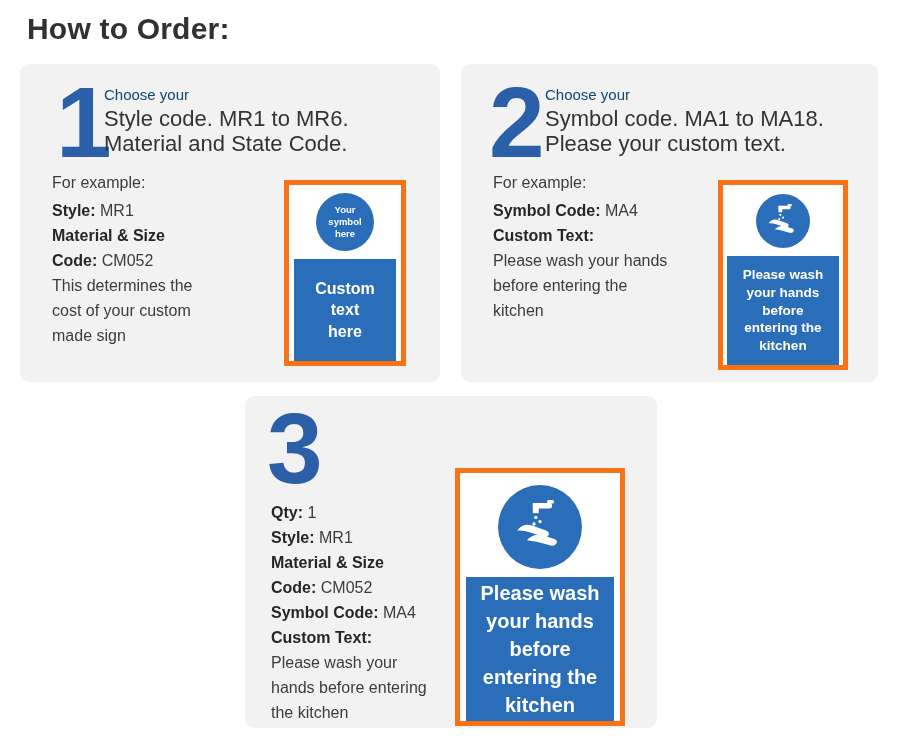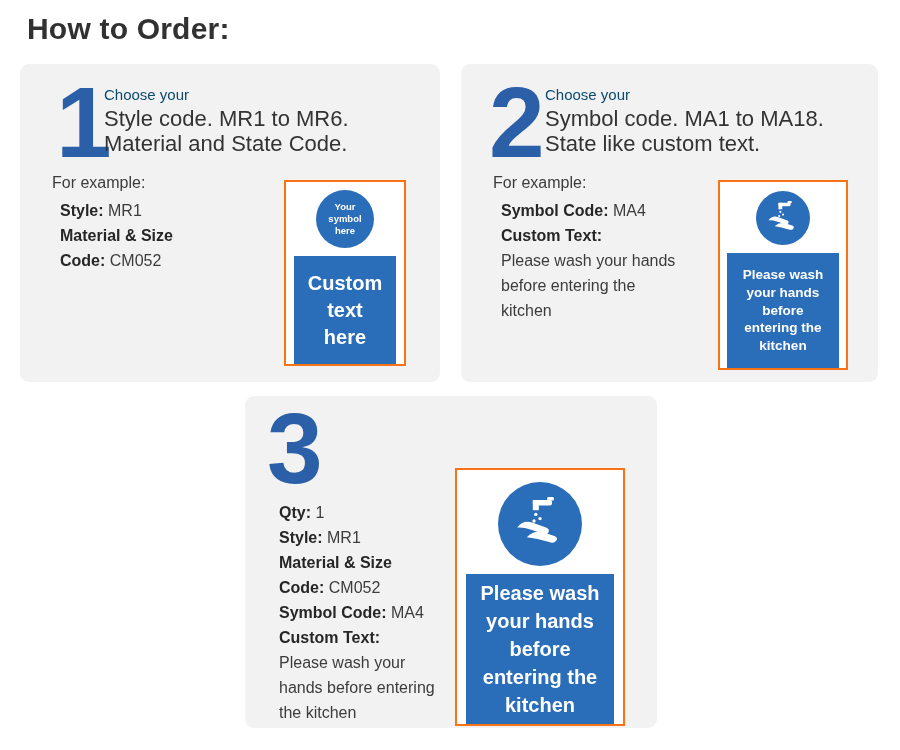--- a/index.html
+++ b/index.html
@@ -20,44 +20,44 @@
   #card-2 .step-number { left:28px; top:18px; }
   #card-3 .step-number { left:22px; top:12px; }
 
   .step-head { position:absolute; left:84px; top:22px; color:#333; }
   .lead { font-size:15px; color:#0c4a6e; margin-bottom:3px; }
   .head-line { font-size:22px; line-height:25px; color:#333; }
   #card-3 .step-head { top:42px; width:230px; font-size:18px; line-height:24px; }
 
   .example { position:absolute; left:32px; top:110px; font-size:16px; color:#3c3c3c; }
 
-  .fields { position:absolute; left:32px; top:134px; font-size:16px; line-height:25px; color:#3c3c3c;margin-left:8px; }
+  .fields { position:absolute; left:32px; top:134px; font-size:16px; line-height:25px; color:#3c3c3c; }
   #card-3 .fields { left:26px; top:104px; }
 
   .b { font-weight:700; color:#262626; }
   .note  { width:170px; }
   .para2 { width:176px; }
   .para3 { width:158px; }
 
-  .sign { position:absolute; background:#ffffff; border:2px solid #f97316; display:flex; flex-direction:column; align-items:center; }
+  .sign { position:absolute; background:#ffffff; border:5px solid #f97316; display:flex; flex-direction:column; align-items:center; }
   #sign-1 { left:264px; top:116px; width:122px; height:186px; padding-top:8px; }
   #sign-2 { left:257px; top:116px; width:130px; height:190px; padding-top:9px; }
   #sign-3 { left:210px; top:72px;  width:170px; height:258px; padding-top:12px; }
 
   .sign-circle { background:var(--sign-blue,#2a6db8); border-radius:50%; color:#fff;
                  display:flex; align-items:center; justify-content:center;
                  text-align:center; white-space:pre-line; flex:0 0 auto; }
   #sign-1 .sign-circle { width:58px; height:58px; font-size:9.5px; line-height:1.25; font-weight:700; }
   #sign-2 .sign-circle { width:54px; height:54px; }
   #sign-3 .sign-circle { width:84px; height:84px; }
 
   .sign-panel { background:var(--sign-blue,#2a6db8); color:#fff; font-weight:700;
                 text-align:center; display:flex; align-items:center; justify-content:center;
                 white-space:pre-line; margin-top:8px; }
-  #sign-1 .sign-panel { width:102px; height:112px; font-size:20px;   line-height:1.35; }
+  #sign-1 .sign-panel { width:102px; height:112px; font-size:16px;   line-height:1.35; }
   #sign-2 .sign-panel { width:112px; height:118px; font-size:13.5px; line-height:1.32; }
   #sign-3 .sign-panel { width:148px; height:150px; font-size:20px;   line-height:1.4; }
 
   .icon-svg { display:block; }
 </style>
 </head>
 <body>
 
 <div class="canvas">
 
@@ -68,37 +68,38 @@
     <div class="step-head">
       <div class="lead">Choose your</div>
       <div class="head-line">Style code. MR1 to MR6.</div>
       <div class="head-line">Material and State Code.</div>
     </div>
     <div class="example">For example:</div>
     <div class="fields">
       <div><span class="b">Style:</span> <span>MR1</span></div>
       <div class="b">Material &amp; Size</div>
       <div><span class="b">Code:</span> <span>CM052</span></div>
+      <div class="note">This determines the cost of your custom made sign</div>
     </div>
     <div class="sign" id="sign-1">
       <div class="sign-circle">Your
 symbol
 here</div>
       <div class="sign-panel">Custom
 text
 here</div>
     </div>
   </section>
 
   <section class="card" id="card-2">
     <div class="step-number">2</div>
     <div class="step-head">
       <div class="lead">Choose your</div>
       <div class="head-line">Symbol code. MA1 to MA18.</div>
-      <div class="head-line">State like custom text.</div>
+      <div class="head-line">Please your custom text.</div>
     </div>
     <div class="example">For example:</div>
     <div class="fields">
       <div><span class="b">Symbol Code:</span> <span>MA4</span></div>
       <div class="b">Custom Text:</div>
       <div class="para2">Please wash your hands before entering the kitchen</div>
     </div>
     <div class="sign" id="sign-2">
       <div class="sign-circle">
         <span>

